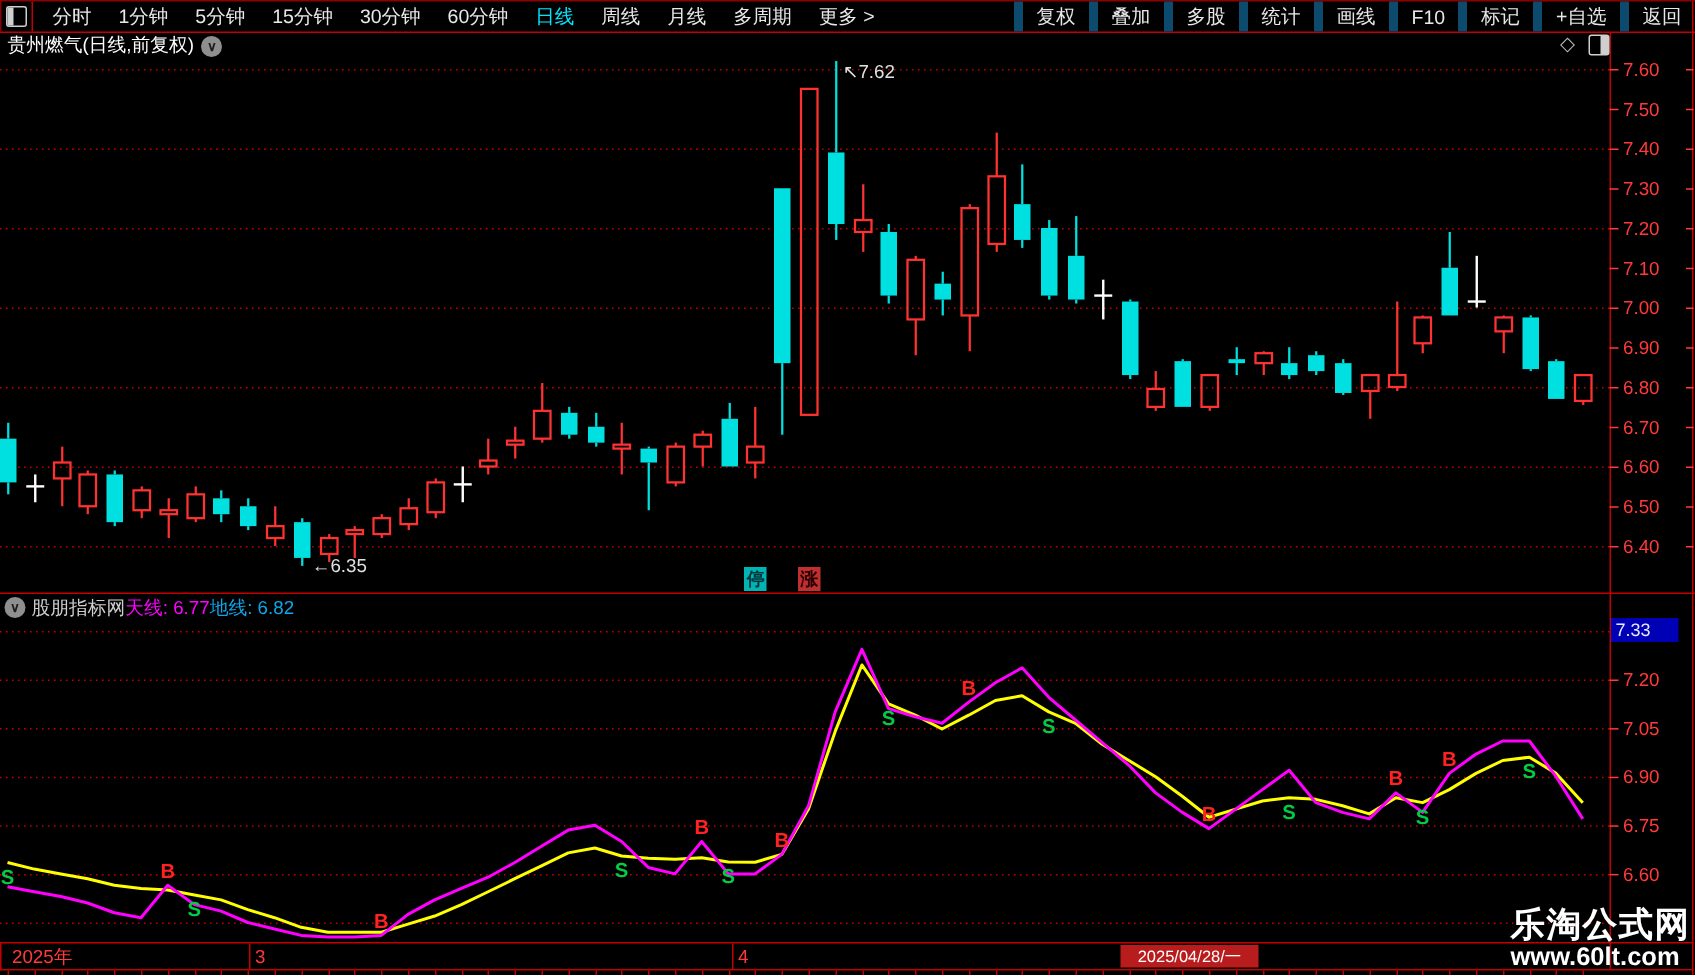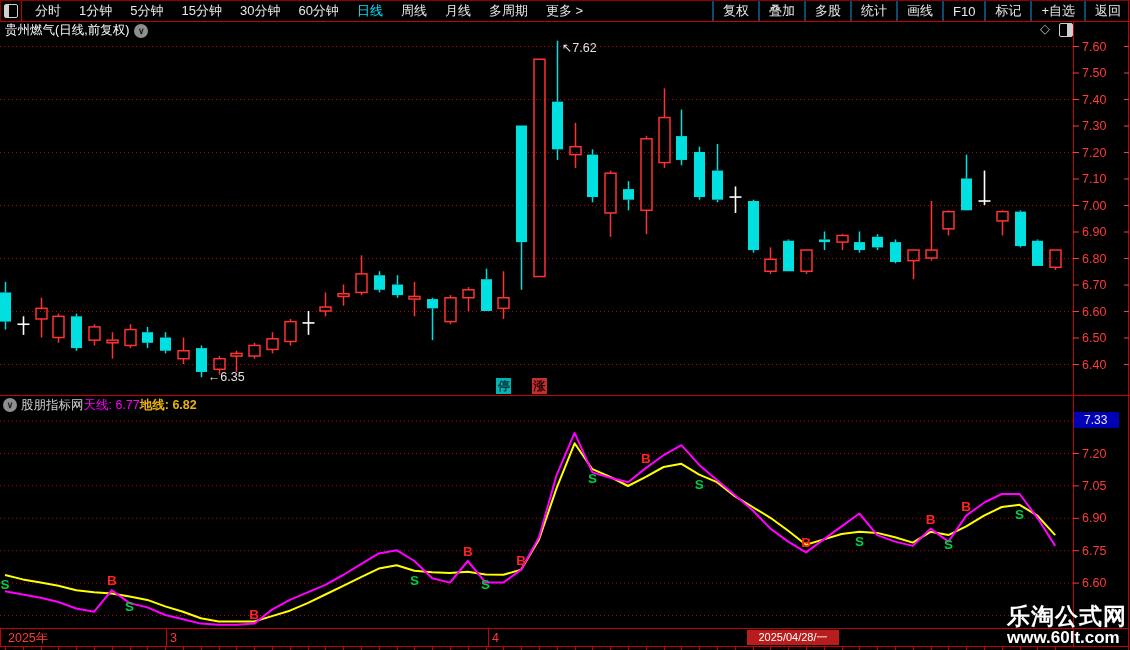--- a/index.html
+++ b/index.html
@@ -10,21 +10,21 @@
     display:flex;align-items:center;color:#e8e8e8;font-size:13px;white-space:nowrap;}
   #tb-iconbox{width:21px;height:100%;box-sizing:border-box;border-right:1px solid #c40000;
     display:flex;align-items:center;justify-content:center;}
   .win-icon{width:12px;height:12px;border:1.5px solid #cfcfcf;border-radius:2px;position:relative;}
   .win-icon.left-fill::before{content:"";position:absolute;left:0;top:0;bottom:0;width:4px;background:#cfcfcf;}
   .win-icon.right-fill::before{content:"";position:absolute;right:0;top:0;bottom:0;width:5px;background:#cfcfcf;}
   #tabs{display:flex;height:100%;align-items:center;margin-left:4px;}
   .tab{padding:4px 9px;cursor:default;}
   .tab.active{color:#00e6ff;}
   #tb-right{margin-left:auto;display:flex;height:100%;}
-  .tb-btn{box-sizing:border-box;border-left:2px solid #0c4a6e;padding:4px 9px;display:flex;align-items:center;}
+  .tb-btn{box-sizing:border-box;border-left:6px solid #0c4a6e;padding:4px 9px;display:flex;align-items:center;}
   
   #titlebar{position:absolute;left:0;top:22px;width:1070px;height:17px;display:flex;align-items:center;
     color:#ffffff;font-size:12.5px;text-align:right;}
   #titlebar .t{margin-left:5px;}
   .circle-chev{width:14px;height:14px;border-radius:50%;background:#8f8f8f;color:#1d1d1d;
     font-size:9px;display:inline-flex;align-items:center;justify-content:center;margin-left:5px;font-weight:bold;}
   #tb-diamond{position:absolute;left:1040px;top:21px;color:#b8b8b8;font-size:13px;}
   #tb-panelicon{position:absolute;left:1059px;top:23px;}
   
   #indhead{position:absolute;left:0;top:397px;height:16px;display:flex;align-items:center;font-size:12.5px;}
@@ -32,21 +32,21 @@
   #ind-name{color:#cfcfcf;}
   .readout{}
   
   .badge{position:absolute;width:15px;height:16px;font-size:12px;font-weight:bold;
     display:flex;align-items:center;justify-content:center;}
   
   #datebox{position:absolute;left:747px;top:630px;width:92px;height:15px;background:#b91c1c;
     color:#fff;font-size:11px;display:flex;align-items:center;justify-content:center;}
   
   #curbox{position:absolute;left:1074px;top:412px;width:45px;height:16px;background:#0000b4;
-    color:#e8e8ff;font-size:12px;display:flex;align-items:center;padding-left:10px;box-sizing:border-box;}
+    color:#e8e8ff;font-size:12px;display:flex;align-items:center;padding-left:3px;box-sizing:border-box;}
   
   #watermark{position:absolute;right:3px;bottom:2px;text-align:left;color:#fff;font-weight:bold;z-index:40;line-height:1.1;}
   #wm1{font-size:23px;letter-spacing:1px;}
   #wm2{font-size:17px;}
   svg{position:absolute;left:0;top:0;}
   text{font-family:"Liberation Sans",sans-serif;}
 </style>
 </head>
 <body>
 
@@ -419,21 +419,21 @@
   <span class="circle-chev">∨</span>
 </div>
 <span id="tb-diamond">◇</span>
 <div id="tb-panelicon">
   <div class="win-icon right-fill"></div>
 </div>
 
 <div id="indhead">
   <span class="circle-chev">∨</span>
   <span id="ind-name">股朋指标网</span>
-  <span id="readouts"><span class="readout" style="color: rgb(255, 0, 255);">天线: 6.77</span><span class="readout" style="color: #eab308; font-weight: bold;">地线: 6.82</span></span>
+  <span id="readouts"><span class="readout" style="color: rgb(255, 0, 255);">天线: 6.77</span><span class="readout" style="color: #0ea5e9;">地线: 6.82</span></span>
 </div>
 
 <div id="badges">
     <div class="badge" style="left: 496.4px; top: 378px; background: rgb(0, 180, 180); color: rgb(0, 52, 58);">停</div>
     <div class="badge" style="left: 532px; top: 378px; background: rgb(192, 48, 48); color: rgb(42, 0, 0);">涨</div>
   </div>
 
 <div id="datebox">2025/04/28/一</div>
 
 <div id="curbox">7.33</div>

